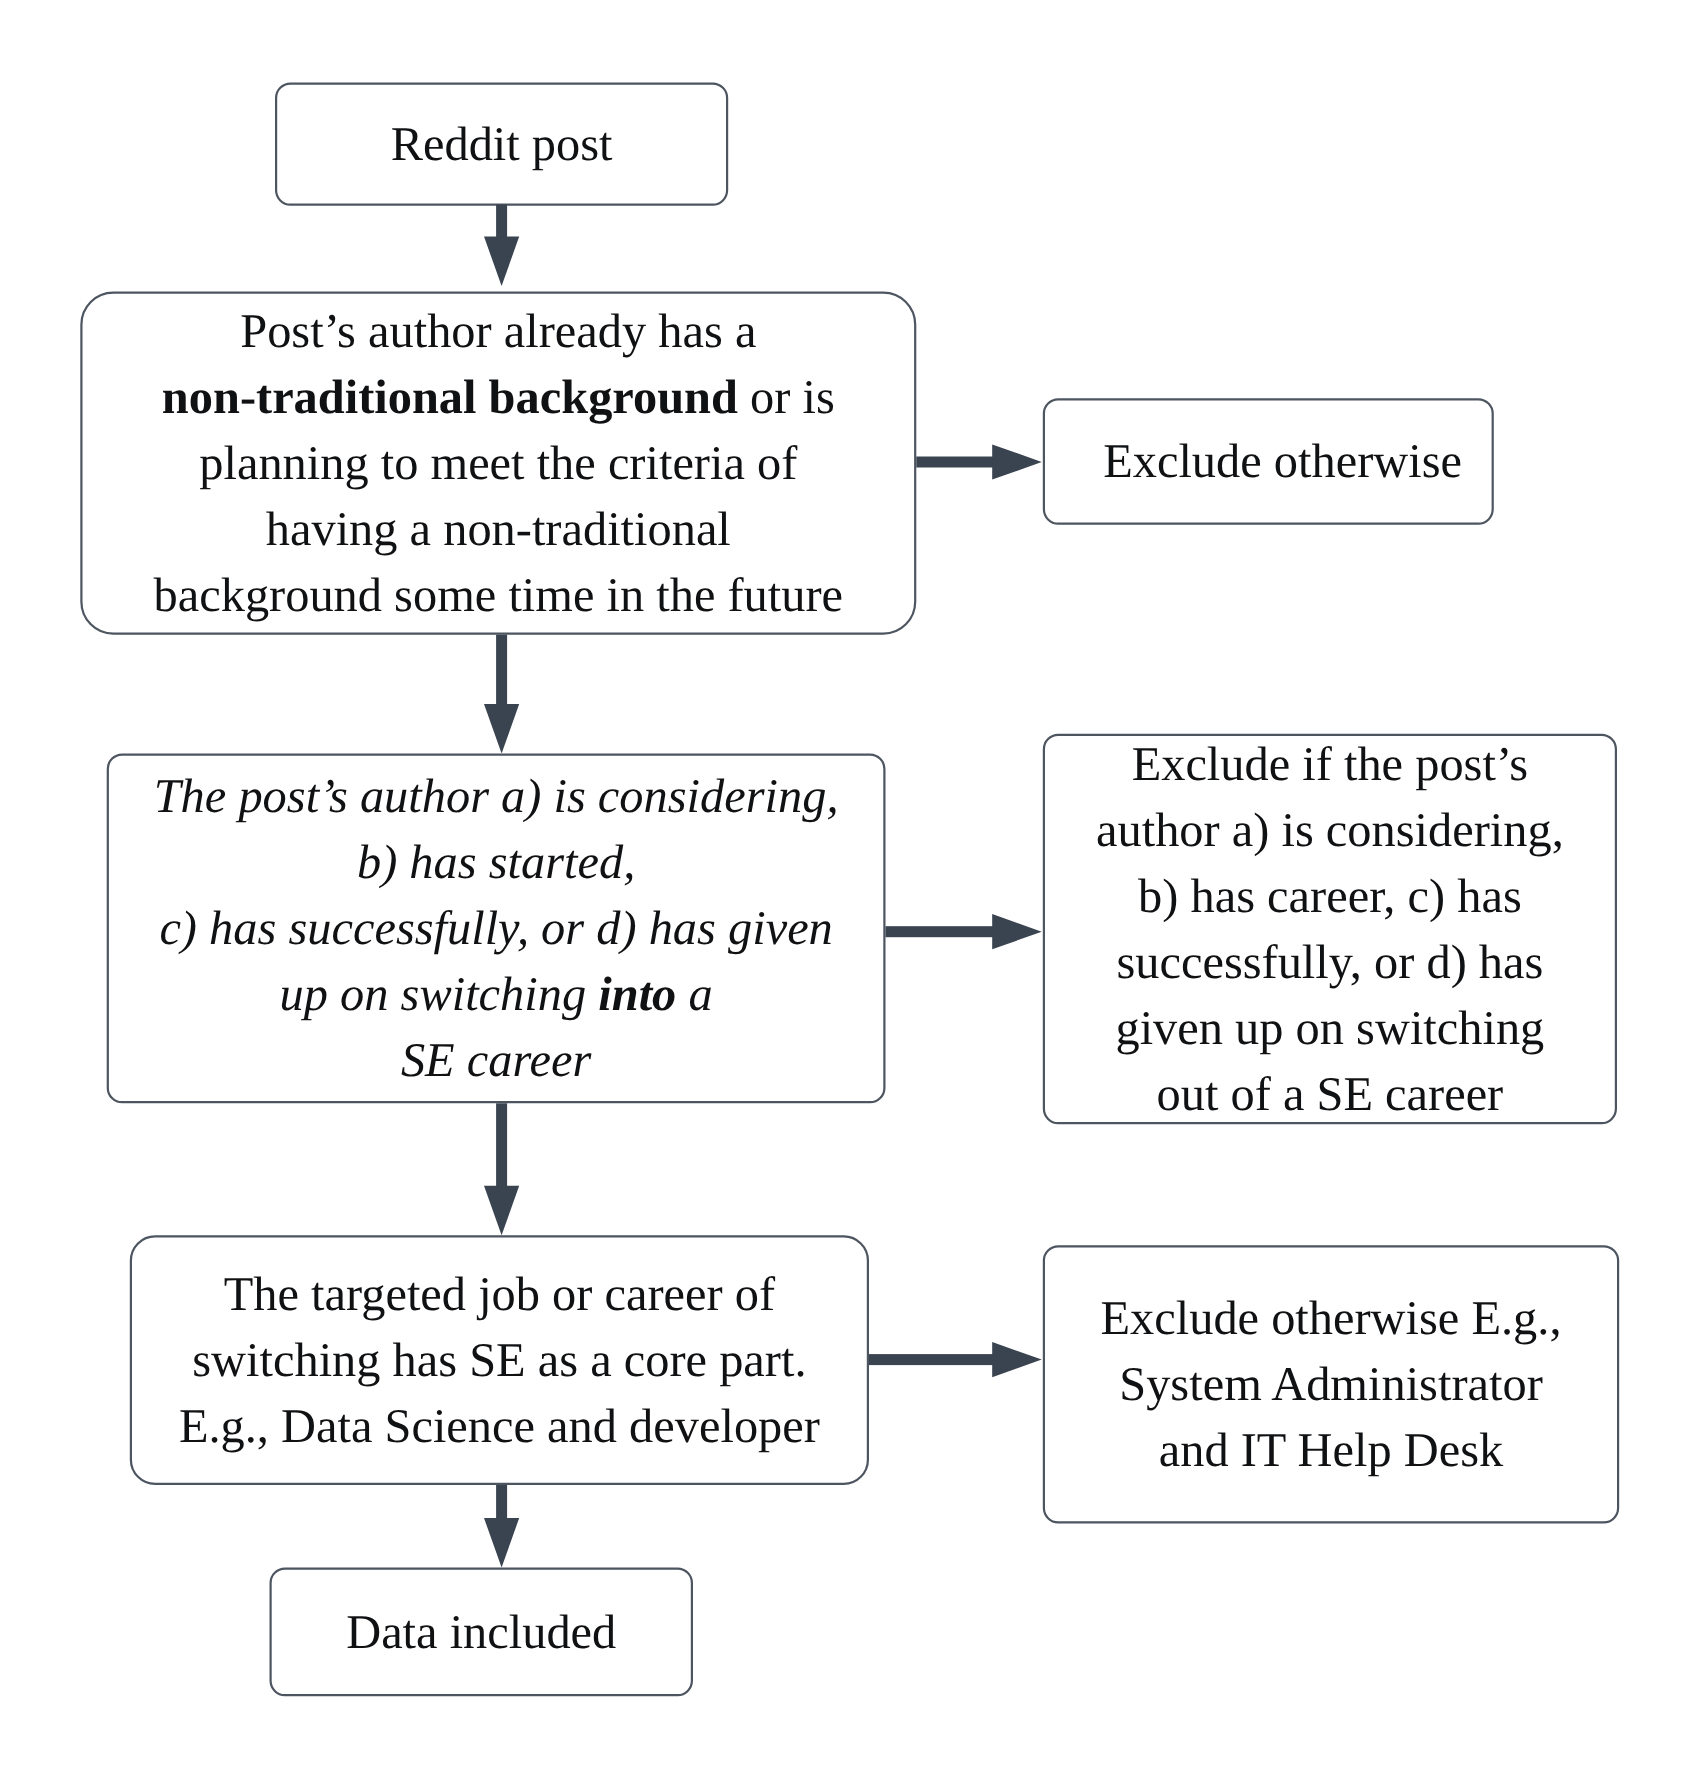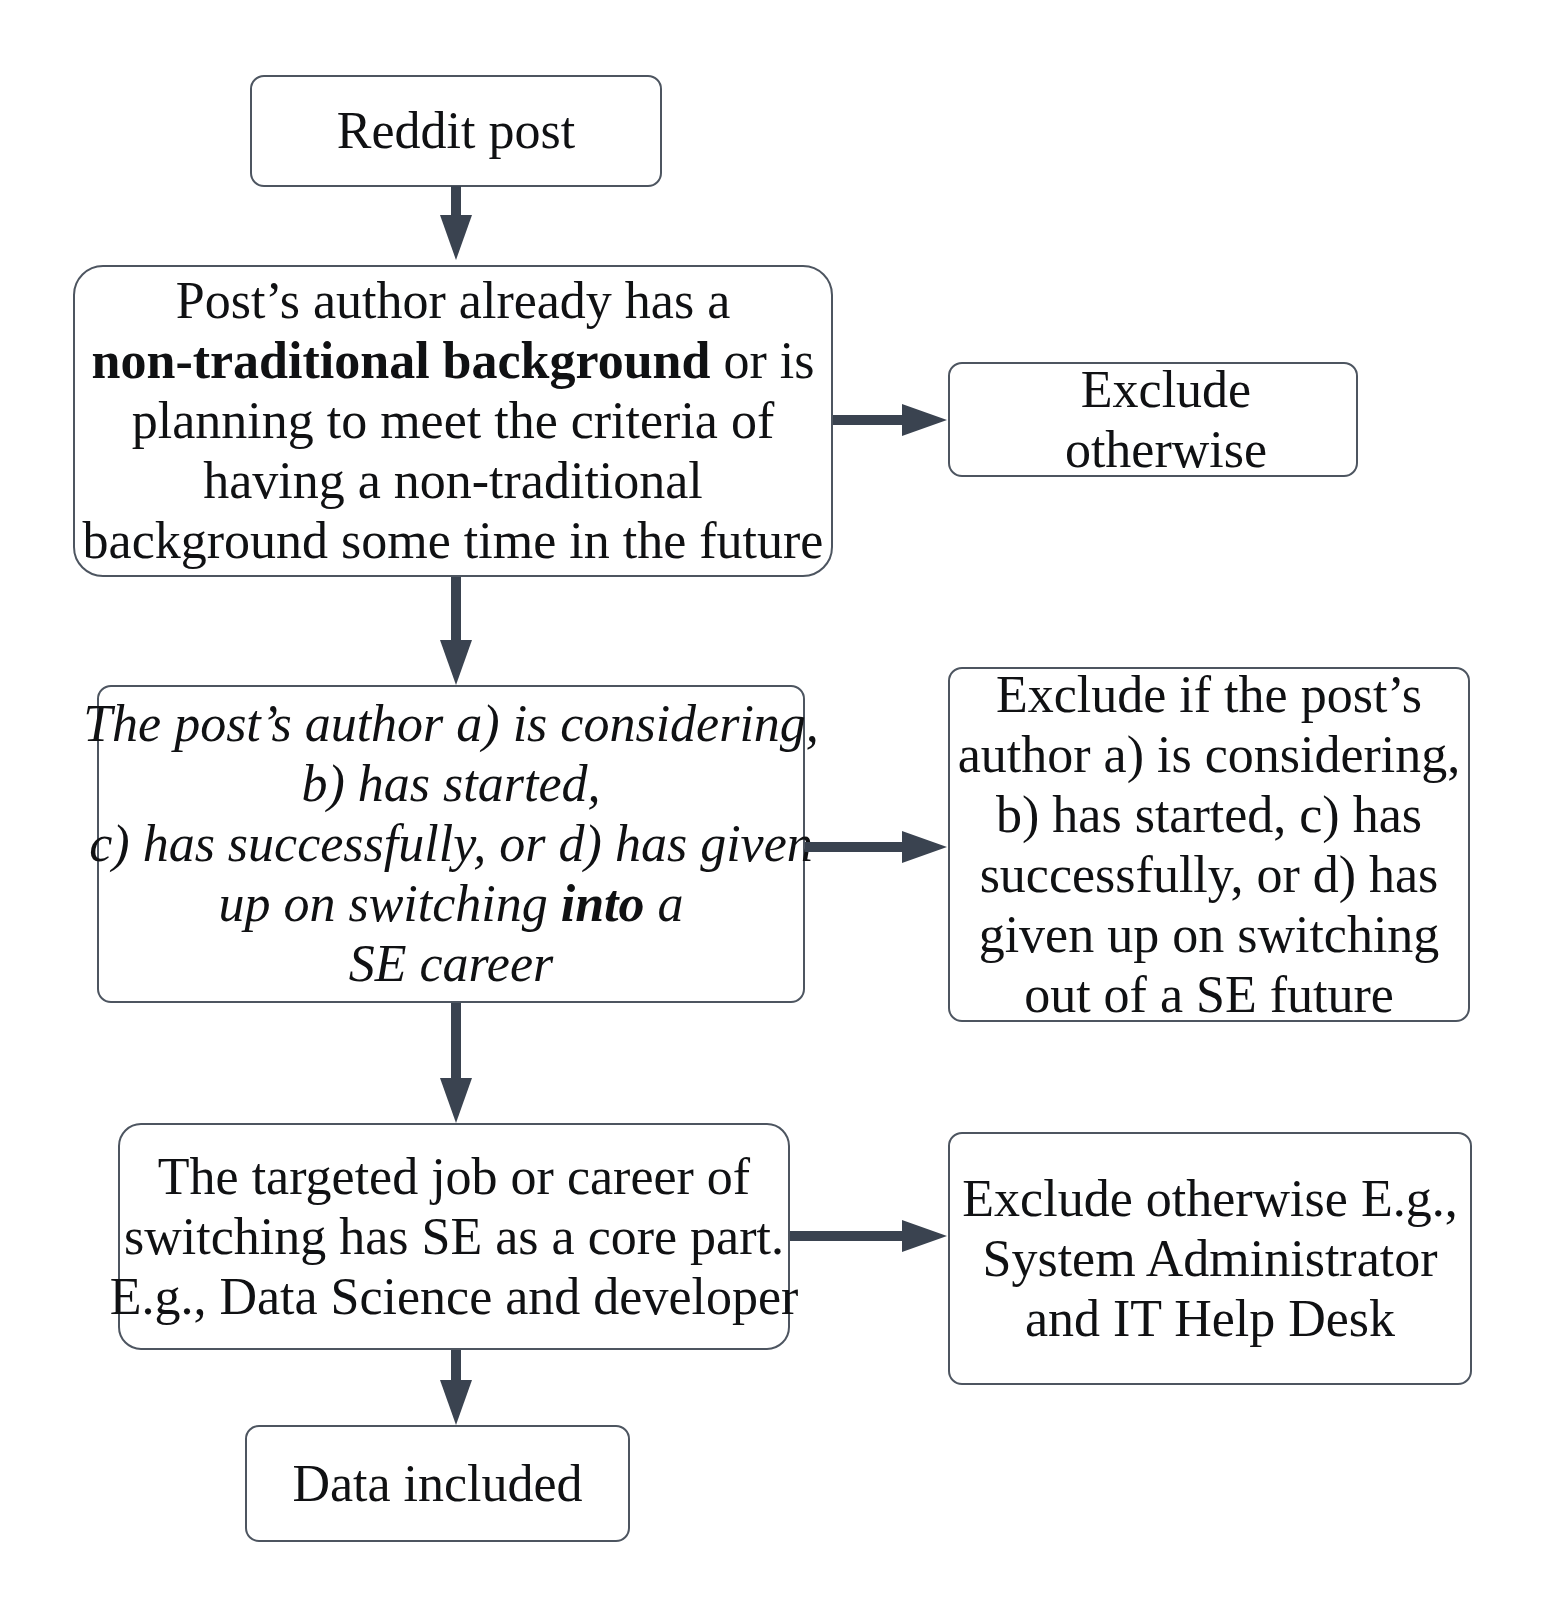--- a/index.html
+++ b/index.html
@@ -21,21 +21,21 @@
     position:absolute;
     box-sizing:border-box;
     background:var(--bg);
     border:2.5px solid var(--border);
     border-radius:14px;
     display:flex;
     flex-direction:column;
     justify-content:center;
     align-items:center;
     text-align:center;
-    font-size:52px;
+    font-size:44px;
     line-height:60px;
     padding:4px 6px;
   }
   .node .line{white-space:nowrap;}
   .node .b{font-weight:bold;}
   
   .arrow-v{position:absolute;width:32px;}
   .arrow-v .shaft{position:absolute;left:11px;top:0;bottom:42px;width:10px;background:var(--arrow);}
   .arrow-v .head{position:absolute;bottom:0;left:0;width:0;height:0;
     border-left:16px solid transparent;border-right:16px solid transparent;
@@ -68,24 +68,24 @@
       <div class="line"><span>The post’s author a) is considering,</span></div>
       <div class="line"><span>b) has started,</span></div>
       <div class="line"><span>c) has successfully, or d) has given</span></div>
       <div class="line"><span>up on switching </span><span class="b">into</span><span> a</span></div>
       <div class="line"><span>SE career</span></div>
     </div>
 
   <div class="node" style="left:948px;top:667px;width:522px;height:355px;">
       <div class="line"><span>Exclude if the post’s</span></div>
       <div class="line"><span>author a) is considering,</span></div>
-      <div class="line"><span>b) has started, c) has</span></div>
+      <div class="line"><span>b) has career, c) has</span></div>
       <div class="line"><span>successfully, or d) has</span></div>
       <div class="line"><span>given up on switching</span></div>
-      <div class="line"><span>out of a SE future</span></div>
+      <div class="line"><span>out of a SE career</span></div>
     </div>
 
   <div class="node" style="left:118px;top:1123px;width:672px;height:227px;border-radius:23px;">
       <div class="line"><span>The targeted job or career of</span></div>
       <div class="line"><span>switching has SE as a core part.</span></div>
       <div class="line"><span>E.g., Data Science and developer</span></div>
     </div>
 
   <div class="node" style="left:948px;top:1132px;width:524px;height:253px;">
       <div class="line"><span>Exclude otherwise E.g.,</span></div>

